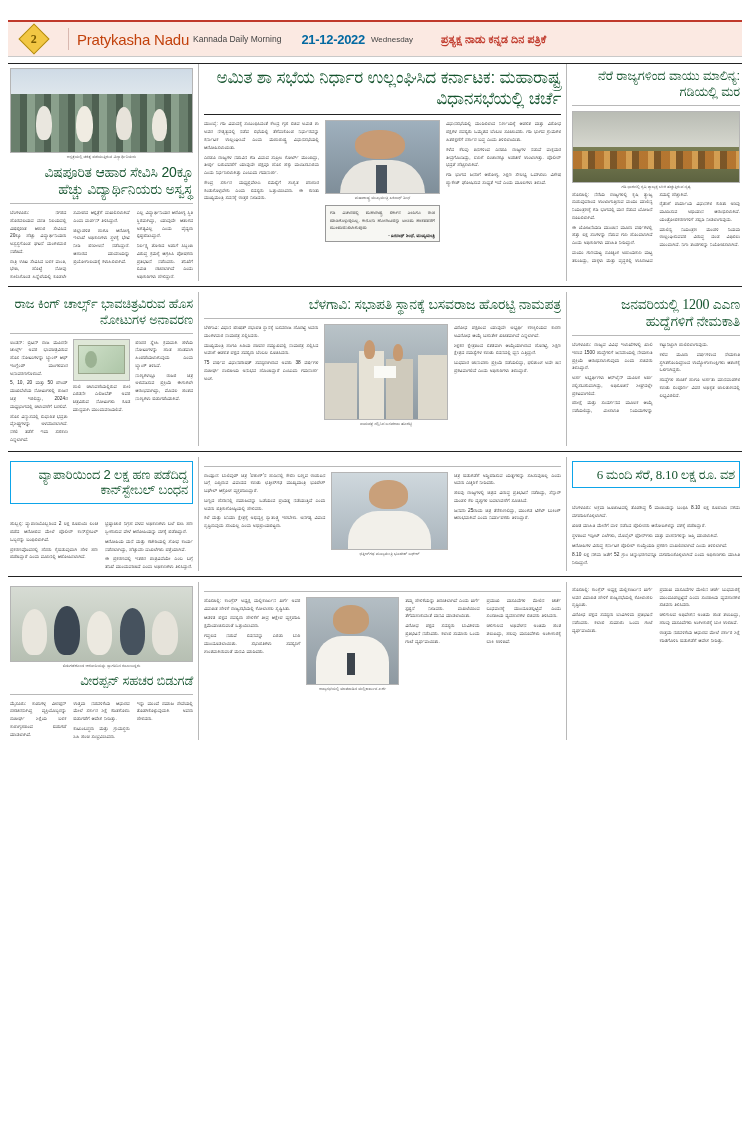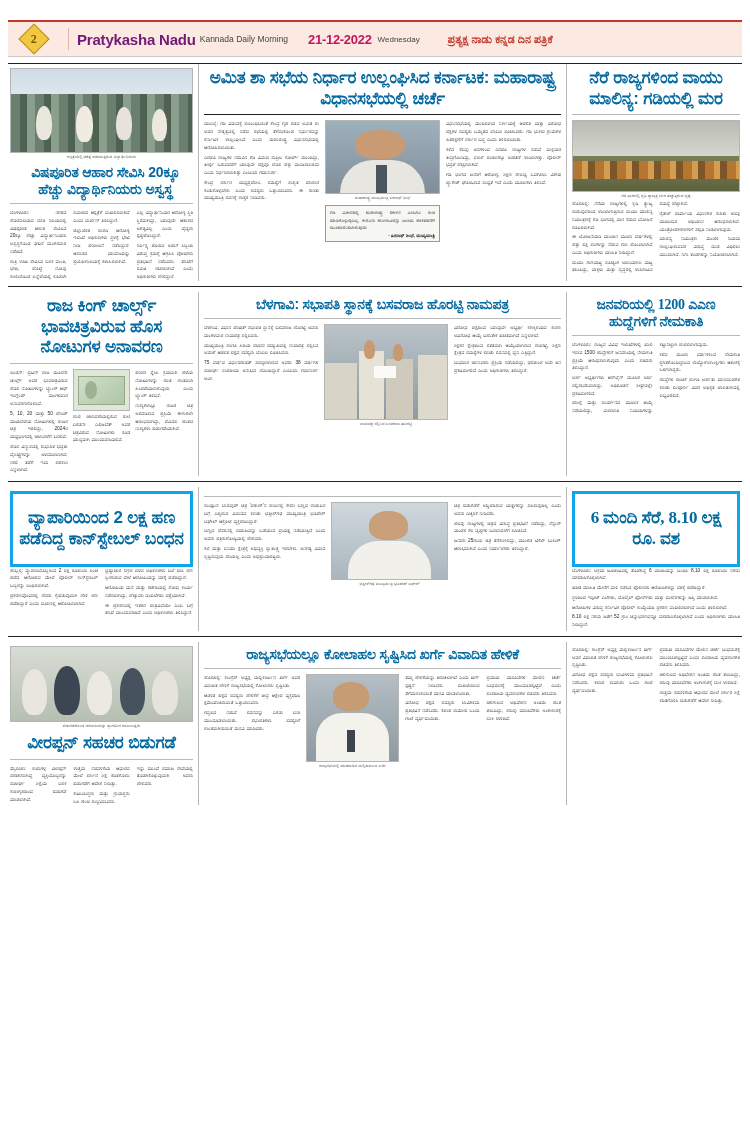--- a/index.html
+++ b/index.html
@@ -7,47 +7,47 @@
   .page{position:relative;width:750px;height:1148px;box-sizing:border-box;padding:0;background:#fff;}
 
   
   .masthead{position:relative;height:34px;margin:20px 8px 0 8px;background:#fbe9e2;
             border-top:2px solid #c0392b;border-bottom:1px solid #c9c9c9;display:flex;align-items:center;}
   .logo-wrap{width:52px;display:flex;align-items:center;justify-content:center;}
   .logo-diamond{width:20px;height:20px;background:#f2c744;border:1px solid #b08a12;
                 transform:rotate(45deg);display:flex;align-items:center;justify-content:center;}
   .logo-diamond span{transform:rotate(-45deg);font-size:12px;font-weight:bold;color:#7a5c00;font-family:"Liberation Serif",serif;}
   .mh-div{width:1px;height:22px;background:#d9b8b0;margin:0 8px;}
-  .mh-name{font-size:15px;font-weight:bold;color:#701a75;letter-spacing:-.2px;}
+  .mh-name{font-size:15px;font-weight:normal;color:#c2410c;letter-spacing:-.2px;}
   .mh-sub{font-size:8.5px;color:#444;margin-left:4px;}
-  .mh-date{font-size:13px;font-weight:bold;color:#be185d;margin-left:20px;letter-spacing:-.3px;}
+  .mh-date{font-size:13px;font-weight:bold;color:#0369a1;margin-left:20px;letter-spacing:-.3px;}
   .mh-day{font-size:8px;color:#444;margin-left:6px;}
   .mh-kn{font-size:11px;font-weight:bold;color:#c0392b;margin-left:28px;}
   .mh-red{position:absolute;right:0;top:0;bottom:0;width:150px;background:#e4201c;
           display:flex;align-items:center;justify-content:center;
           clip-path:polygon(14px 0,100% 0,100% 100%,0 100%);}
   .mh-red span{color:#fff;font-size:10.5px;font-weight:bold;letter-spacing:.2px;}
 
   
   .sheet{margin:6px 8px 0 8px;border-top:1.5px solid #222;}
   .row{display:flex;}
   .vrule{width:1px;background:#b8b8b8;flex:0 0 1px;}
   .hrule{height:1px;background:#222;margin:5px 0;}
   .hrule.light{background:#b8b8b8;}
 
   .colL{width:190px;flex:0 0 190px;padding:4px 5px 0 2px;box-sizing:border-box;}
   .colC{flex:1 1 auto;padding:4px 5px 0 5px;box-sizing:border-box;}
   .colR{width:175px;flex:0 0 175px;padding:4px 2px 0 5px;box-sizing:border-box;}
 
   
-  .hl{font-weight:bold;color:#0369a1;text-align:center;line-height:1.22;letter-spacing:-.2px;}
+  .hl{font-weight:normal;color:#14532d;text-align:right;line-height:1.22;letter-spacing:-.2px;}
   .hl-xl{font-size:17px;}
   .hl-lg{font-size:14px;}
-  .hl-md{font-size:17px;}
-  .hl-box{border:3px solid #0ea5e9;padding:14px 4px;margin-bottom:0;}
+  .hl-md{font-size:13px;}
+  .hl-box{border:1px solid #0ea5e9;padding:5px 4px;margin-bottom:16px;}
 
   
   .cols2{column-count:2;column-gap:7px;}
   .cols3{column-count:3;column-gap:7px;}
   .body{font-size:4.6px;line-height:1.62;text-align:justify;color:#2b2b2b;
         font-family:"Liberation Sans",sans-serif;word-spacing:.5px;}
   .body p{margin:0 0 2px 0;}
   .body.k{font-size:4.8px;}
 
   
@@ -318,21 +318,20 @@
           <p>ಮೈಸೂರು: ಕಾಡುಗಳ್ಳ ವೀರಪ್ಪನ್ ಸಹಚರನಾಗಿದ್ದ ವ್ಯಕ್ತಿಯೊಬ್ಬರನ್ನು ಸುದೀರ್ಘ ಶಿಕ್ಷೆಯ ಬಳಿಕ ಕಾರಾಗೃಹದಿಂದ ಬಿಡುಗಡೆ ಮಾಡಲಾಗಿದೆ.</p>
           <p>ಉತ್ತಮ ನಡವಳಿಕೆಯ ಆಧಾರದ ಮೇಲೆ ಸರ್ಕಾರ ಶಿಕ್ಷೆ ಕಡಿತಗೊಳಿಸಿ ಬಿಡುಗಡೆಗೆ ಆದೇಶ ನೀಡಿತ್ತು.</p>
           <p>ಕುಟುಂಬಸ್ಥರು ಮತ್ತು ಗ್ರಾಮಸ್ಥರು ಸಿಹಿ ಹಂಚಿ ಸಂಭ್ರಮಿಸಿದರು.</p>
           <p>ಇನ್ನು ಮುಂದೆ ಸಮಾಜ ಸೇವೆಯಲ್ಲಿ ತೊಡಗಿಕೊಳ್ಳುವುದಾಗಿ ಅವರು ಹೇಳಿದರು.</p>
         </div>
       </div>
 
       <div class="vrule"></div>
 
       <div class="colC" style="flex:1 1 auto;">
-        <div class="hl hl-lg" style="margin-bottom:4px">ರಾಜ್ಯಸಭೆಯಲ್ಲೂ ಕೋಲಾಹಲ ಸೃಷ್ಟಿಸಿದ ಖರ್ಗೆ ವಿವಾದಿತ ಹೇಳಿಕೆ</div>
         <div class="hrule light"></div>
         <div style="display:flex;gap:6px;">
           <div style="flex:0 0 27%;" class="body k">
             <p>ಹೊಸದಿಲ್ಲಿ: ಕಾಂಗ್ರೆಸ್ ಅಧ್ಯಕ್ಷ ಮಲ್ಲಿಕಾರ್ಜುನ ಖರ್ಗೆ ಅವರ ವಿವಾದಿತ ಹೇಳಿಕೆ ರಾಜ್ಯಸಭೆಯಲ್ಲಿ ಕೋಲಾಹಲ ಸೃಷ್ಟಿಸಿತು.</p>
             <p>ಆಡಳಿತ ಪಕ್ಷದ ಸದಸ್ಯರು ಹೇಳಿಕೆಗೆ ತೀವ್ರ ಆಕ್ಷೇಪ ವ್ಯಕ್ತಪಡಿಸಿ ಕ್ಷಮೆಯಾಚಿಸುವಂತೆ ಒತ್ತಾಯಿಸಿದರು.</p>
             <p>ಗದ್ದಲದ ನಡುವೆ ಸದನವನ್ನು ಎರಡು ಬಾರಿ ಮುಂದೂಡಲಾಯಿತು. ಸಭಾಪತಿಗಳು ಸದಸ್ಯರಿಗೆ ಶಾಂತವಾಗಿರುವಂತೆ ಮನವಿ ಮಾಡಿದರು.</p>
           </div>
           <div style="flex:0 0 26%;">
             <div class="photo" style="height:88px">
               <div style="position:absolute;inset:0;background:linear-gradient(#b4bec4,#8e99a1)"></div>

